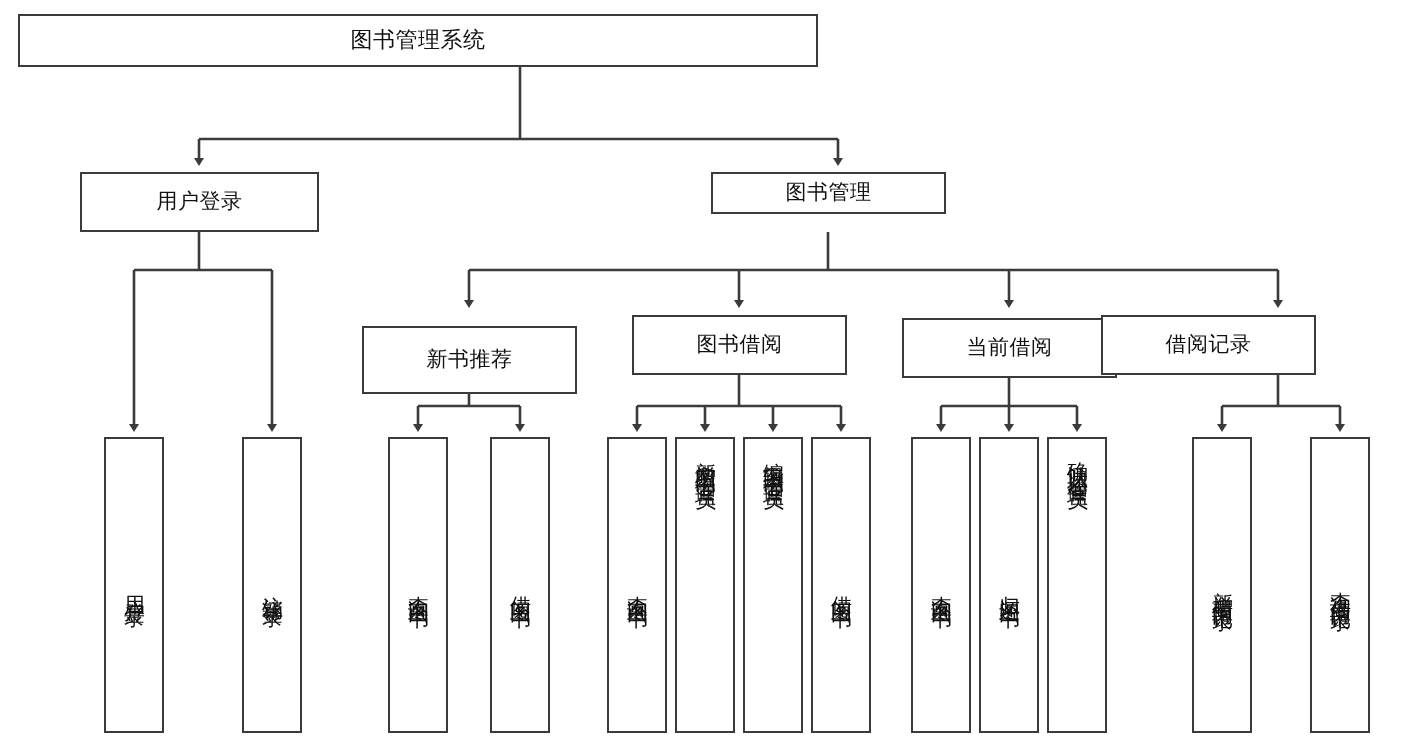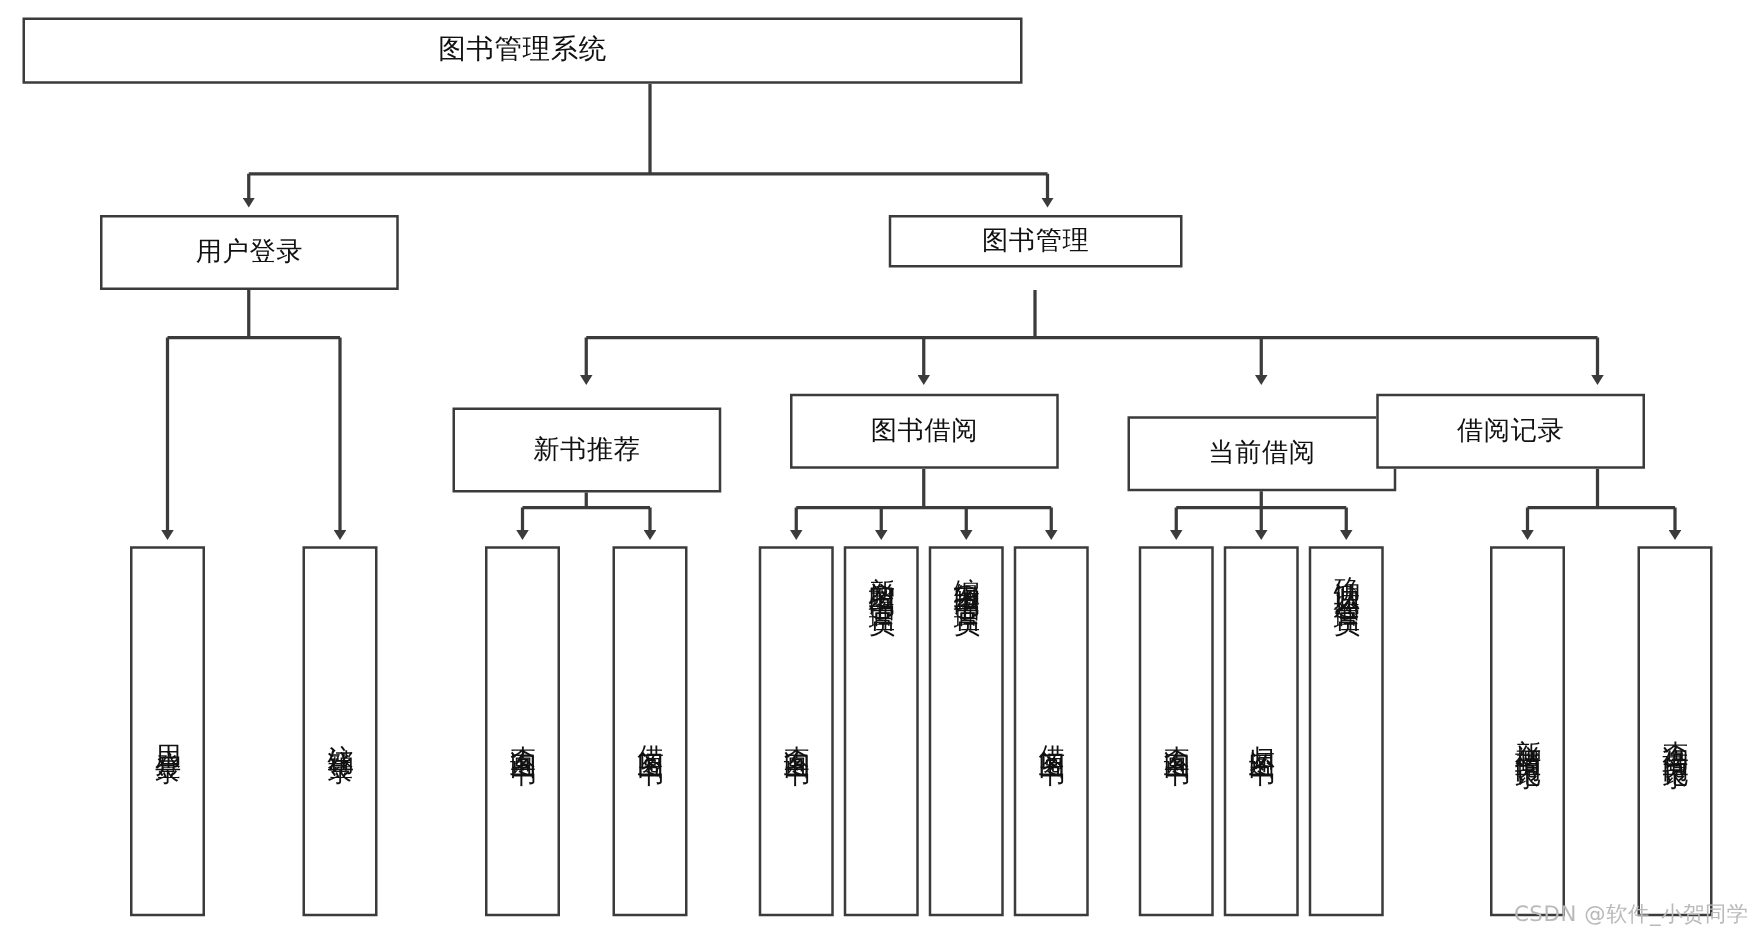--- a/index.html
+++ b/index.html
@@ -147,21 +147,21 @@
   <div class="node horiz" style="left:711px; top:172px; width:235px; height:42px;">
     <span>图书管理</span>
   </div>
 
   <div class="node horiz" style="left:362px; top:326px; width:215px; height:68px;">
     <span>新书推荐</span>
   </div>
   <div class="node horiz" style="left:632px; top:315px; width:215px; height:60px;">
     <span>图书借阅</span>
   </div>
-  <div class="node horiz" style="left:902px; top:333px; width:215px; height:60px;font-family:Liberation Serif, serif;">
+  <div class="node horiz" style="left:902px; top:318px; width:215px; height:60px;font-family:Liberation Serif, serif;">
     <span>当前借阅</span>
   </div>
   <div class="node horiz" style="left:1101px; top:315px; width:215px; height:60px;">
     <span>借阅记录</span>
   </div>
 
   <div class="node leaf" style="left:104px; top:437px; width:60px; height:296px;">
     <div class="leaf-inner">
       <span class="vtext mid">用户登录</span>
     </div>
@@ -224,15 +224,14 @@
     <div class="leaf-inner">
       <span class="vtext mid">新增借阅记录</span>
     </div>
   </div>
   <div class="node leaf" style="left:1310px; top:437px; width:60px; height:296px;">
     <div class="leaf-inner">
       <span class="vtext mid">查询借阅记录</span>
     </div>
   </div>
 
-  <div class="watermark">CSDN @软件_小贺同学</div>
 
 </div>
 
 </body></html>

